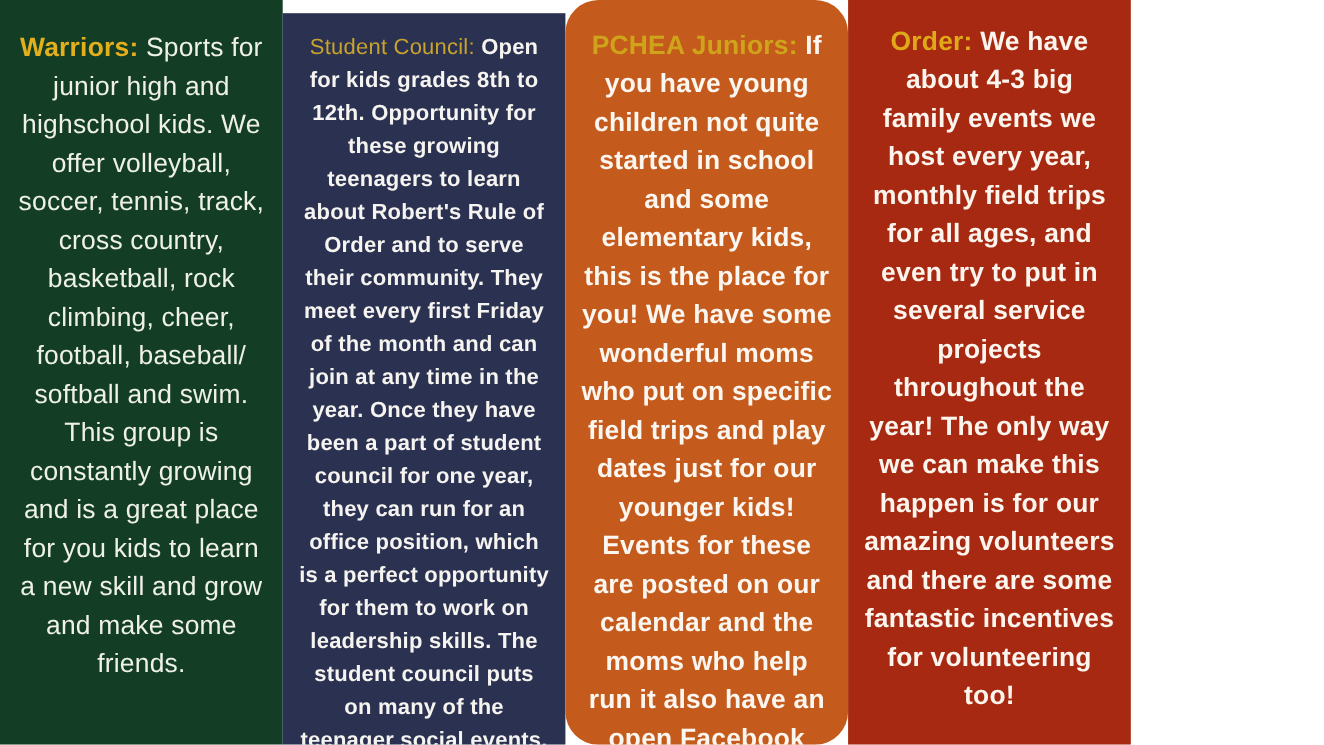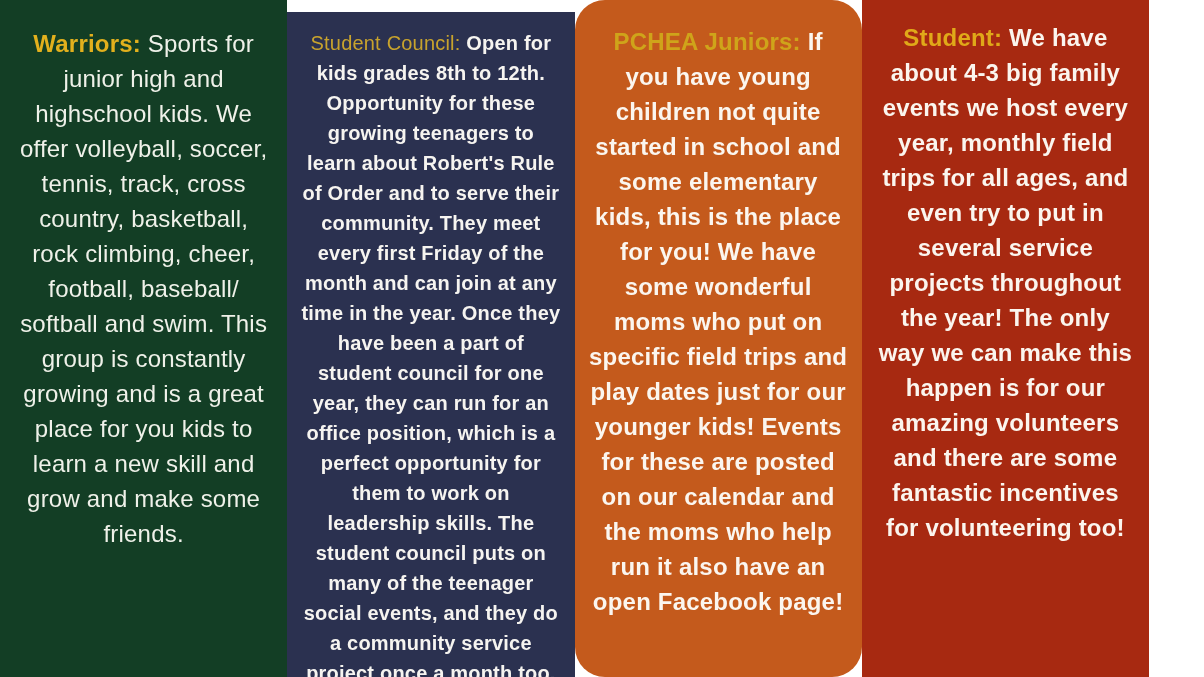--- a/index.html
+++ b/index.html
@@ -5,21 +5,21 @@
   html, body {
     margin: 0;
     padding: 0;
     width: 1204px;
     height: 677px;
     overflow: hidden;
     font-family: "Liberation Sans", sans-serif;
   }
   .panels {
     display: flex;
-    width: 1149px;
+    width: 1028px;
     height: 677px;
   }
   .panel {
     flex: 1 1 0;
     box-sizing: border-box;
     text-align: center;
     padding: 18px 14px 0 14px;
   }
   .panel p {
     margin: 0;
@@ -65,18 +65,18 @@
 
   <section class="panel panel-2" style="background-color: rgb(196, 90, 28);">
     <p class="text">
       <span class="heading" style="color: rgb(207, 164, 26);">PCHEA Juniors:</span>
       <span class="body" style="color: rgb(251, 246, 239);">If you have young children not quite started in school and some elementary kids, this is the place for you! We have some wonderful moms who put on specific field trips and play dates just for our younger kids! Events for these are posted on our calendar and the moms who help run it also have an open Facebook page!</span>
     </p>
   </section>
 
   <section class="panel panel-3" style="background-color: rgb(167, 41, 17);">
     <p class="text">
-      <span class="heading" style="color: rgb(224, 169, 25);">Student:</span>
+      <span class="heading" style="color: rgb(224, 169, 25);">Order:</span>
       <span class="body" style="color: rgb(251, 245, 238);">We have about 4-3 big family events we host every year, monthly field trips for all ages, and even try to put in several service projects throughout the year! The only way we can make this happen is for our amazing volunteers and there are some fantastic incentives for volunteering too!</span>
     </p>
   </section>
 
 </div>
 
 </body></html>

